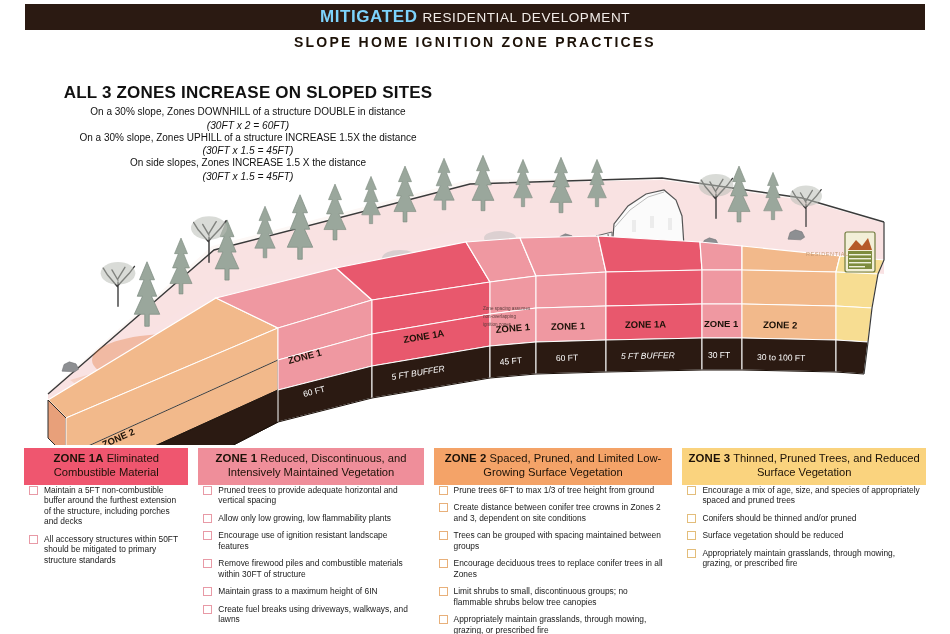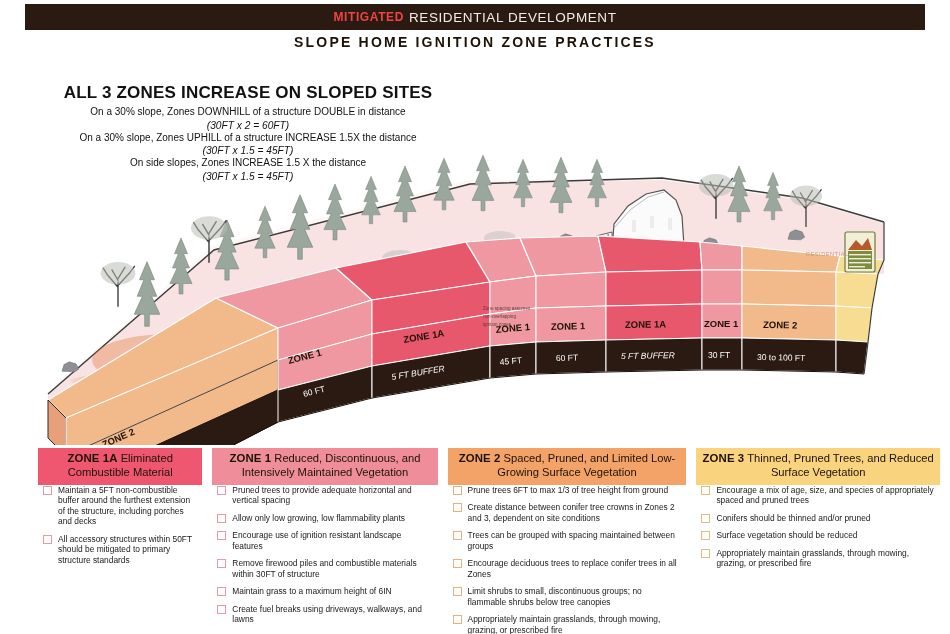--- a/index.html
+++ b/index.html
@@ -19,22 +19,22 @@
 
   
   .topbar {
     position: absolute;
     left: 25px; top: 4px;
     width: 900px; height: 26px;
     background: #2b1a12;
     display: flex; align-items: center; justify-content: center;
   }
   .topbar .t1 {
-    color: #ef4444;
-    font-size: 12px;
+    color: #7dd3fc;
+    font-size: 17px;
     font-weight: bold;
     letter-spacing: .6px;
     font-stretch: condensed;
   }
   .topbar .t2 {
     color: #f2ece8;
     font-size: 13.5px;
     font-weight: normal;
     letter-spacing: .6px;
     margin-left: 5px;
@@ -69,21 +69,21 @@
   .scene {
     position: absolute;
     left: 0; top: 60px;
     width: 950px; height: 385px;
   }
   .scene svg { display: block; }
 
   
   .legend {
     position: absolute;
-    left: 38px; top: 448px;
+    left: 24px; top: 448px;
     width: 902px; height: 182px;
     display: flex;
     gap: 10px;
   }
   .lbox { position: relative; }
   .lbox.b0 { width: 170px; }
   .lbox.b1 { width: 233px; }
   .lbox.b2 { width: 247px; }
   .lbox.b3 { width: 252px; }
   .lhead {

